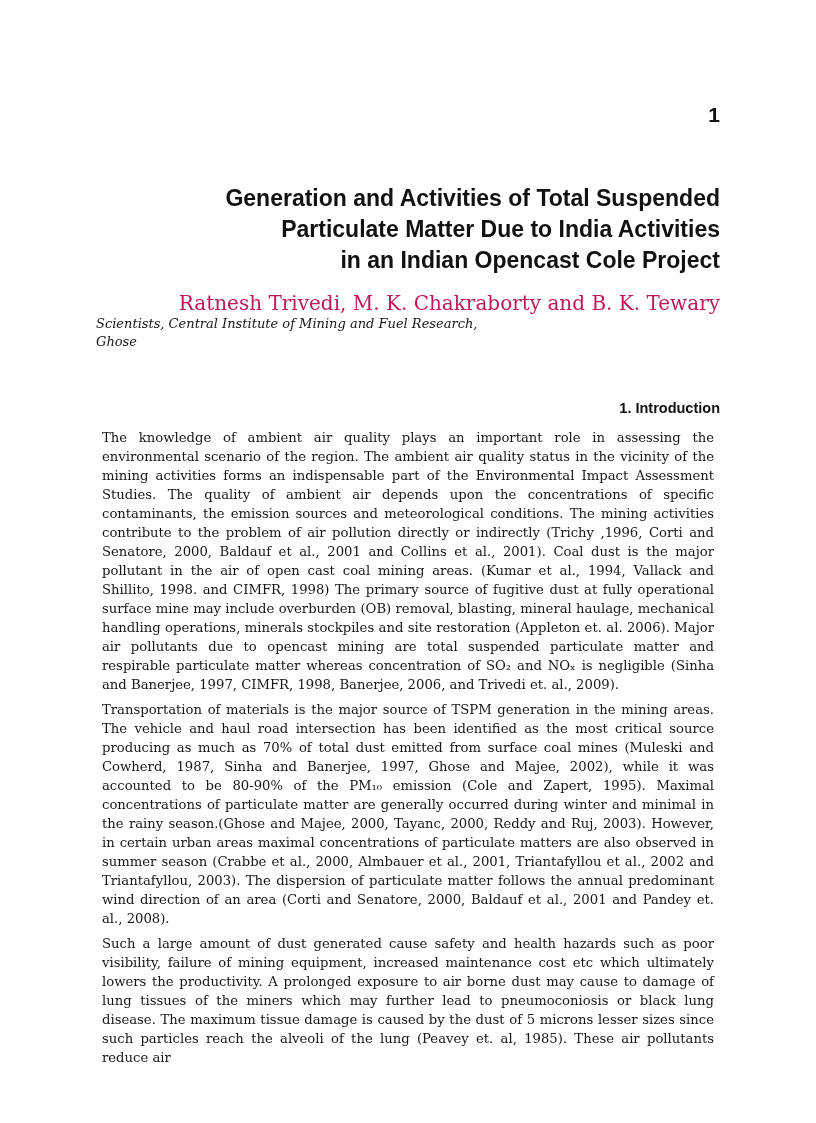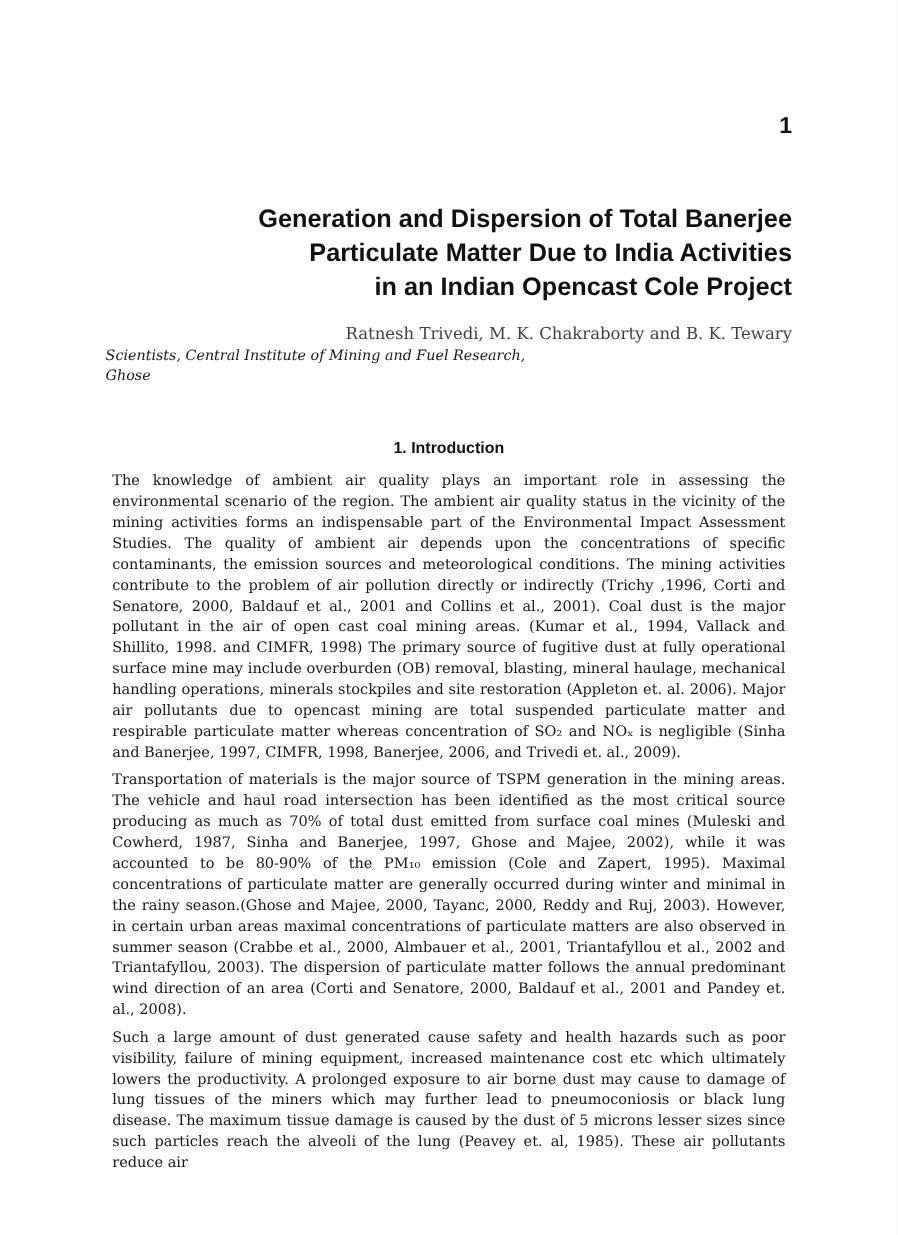--- a/index.html
+++ b/index.html
@@ -33,35 +33,35 @@
     font-family: "Liberation Sans", sans-serif;
     font-weight: bold;
     font-size: 23px;
     line-height: 31px;
     color: #111;
   }
   .authors {
     margin-top: 17px;
     text-align: right;
     font-family: "DejaVu Serif", serif;
-    font-size: 15px;
+    font-size: 20px;
     line-height: 20px;
-    color: #404040;
+    color: #be185d;
   }
   .affiliation {
     margin-top: 2px;
     font-family: "DejaVu Serif", serif;
     font-style: italic;
     font-size: 13px;
     line-height: 18px;
     color: #161616;
   }
   .section-heading {
     margin: 48px 0 0 0;
-    text-align: center;
+    text-align: right;
     font-family: "Liberation Sans", sans-serif;
     font-weight: bold;
     font-size: 14.5px;
     line-height: 18px;
     color: #111;
   }
   .body-text {
     margin-top: 11px;
     font-family: "DejaVu Serif", serif;
     font-size: 13.2px;
@@ -76,21 +76,21 @@
   }
 </style>
 </head>
 <body>
 
 <div class="page">
 
   <div class="page-number">1</div>
 
   <h1 class="chapter-title">
-    <div>Generation and Dispersion of Total Banerjee</div>
+    <div>Generation and Activities of Total Suspended</div>
     <div>Particulate Matter Due to India Activities</div>
     <div>in an Indian Opencast Cole Project</div>
   </h1>
 
   <div class="authors">Ratnesh Trivedi, M. K. Chakraborty and B. K. Tewary</div>
 
   <div class="affiliation">
     <div>Scientists, Central Institute of Mining and Fuel Research,</div>
     <div>Ghose</div>
   </div>

